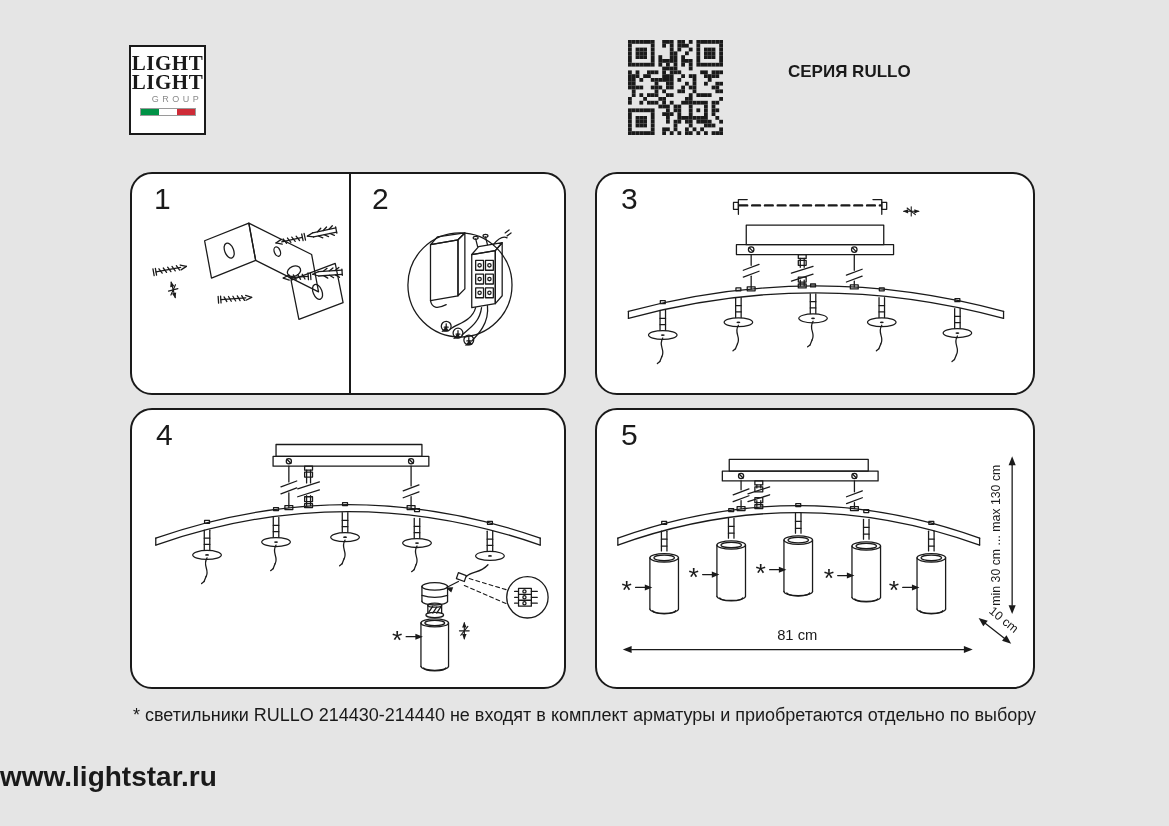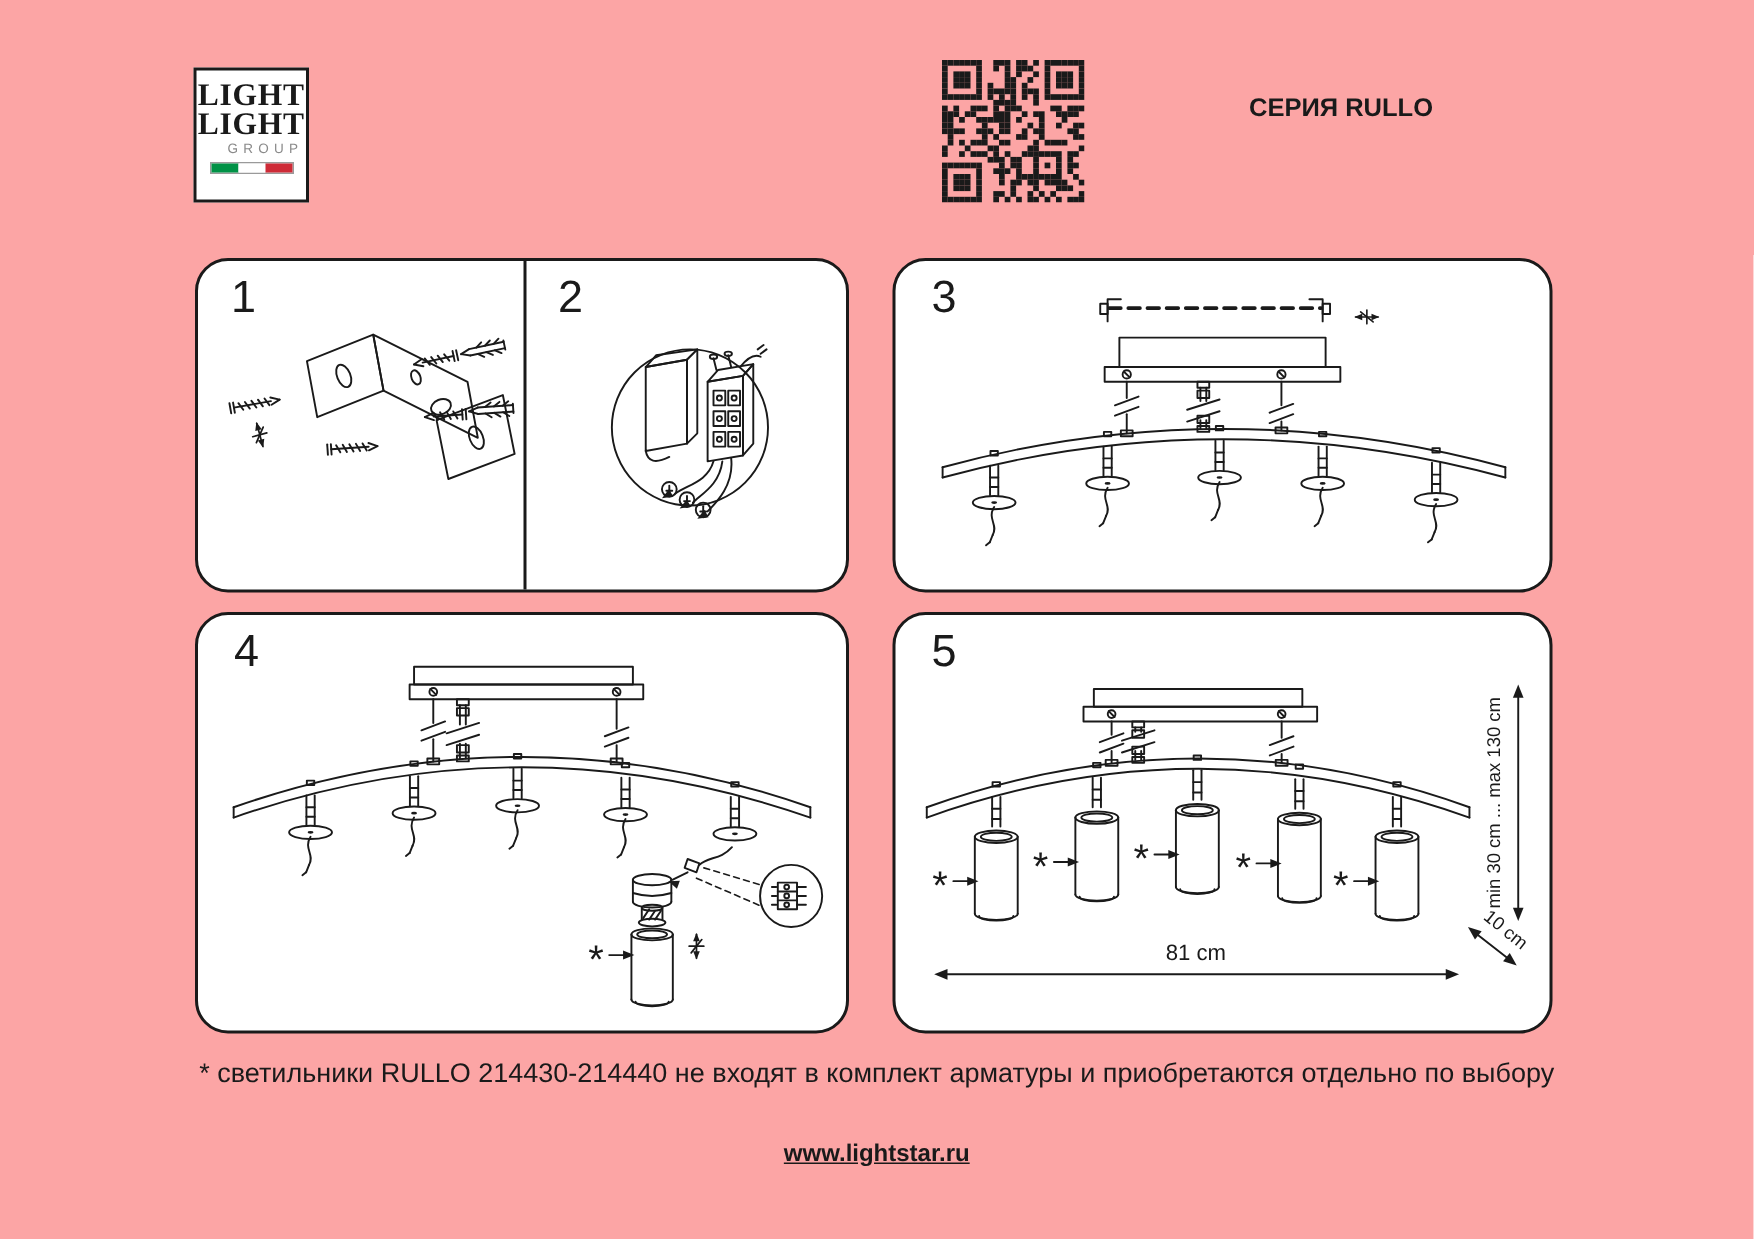--- a/index.html
+++ b/index.html
@@ -1,45 +1,45 @@
 <!DOCTYPE html>
 <html><head>
 <meta charset="utf-8">
 <style>
   html,body{margin:0;padding:0;background:#fff;}
-  .page{position:relative;width:1169px;height:826px;background:#fca5a5;
+  .page{position:relative;width:1169px;height:826px;background:#e5e5e5;
         font-family:"Liberation Sans",sans-serif;color:#1a1a1a;overflow:hidden;}
 
   
   .logo{position:absolute;left:129px;top:45px;width:77px;height:90px;border:2px solid #1a1a1a;
         box-sizing:border-box;text-align:center;padding-top:7px;background:#fff;}
   .logo-word{font-family:"Liberation Serif",serif;font-weight:700;font-size:21px;line-height:19px;letter-spacing:.5px;}
   .logo-group{font-size:9px;letter-spacing:3.5px;color:#8a8a8a;margin-top:2px;padding-left:3px;margin-left:16px;}
   .flag{width:54px;height:6px;margin:4px auto 0;display:flex;border:1px solid #9a9a9a;box-sizing:content-box;}
   .flag>div{flex:1;}
   .title{position:absolute;left:237px;top:55px;font-size:23.5px;font-weight:700;line-height:29px;}
   .qr{position:absolute;left:628px;top:40px;width:95px;height:95px;}
-  .artblock{position:absolute;left:788px;top:62px;width:212px;text-align:center;}
+  .artblock{position:absolute;left:788px;top:62px;width:212px;}
   .series{font-size:17px;font-weight:700;}
   .article{font-size:21.5px;font-weight:700;margin-top:11px;}
 
   
   .panel{position:absolute;border:2px solid #1a1a1a;border-radius:22px;box-sizing:border-box;background:#fff;}
   #panelA{left:130px;top:172px;width:436px;height:223px;}
   #panelB{left:595px;top:172px;width:440px;height:223px;}
   #panelC{left:130px;top:408px;width:436px;height:281px;}
   #panelD{left:595px;top:408px;width:440px;height:281px;}
   .panel svg{position:absolute;left:0;top:0;width:100%;height:100%;overflow:visible;}
   .divider{position:absolute;left:217px;top:0;bottom:0;width:1.5px;background:#1a1a1a;}
   .num{position:absolute;top:8px;font-size:30px;font-weight:400;color:#1a1a1a;}
   .num.a{left:22px;}.num.b{left:240px;}.num.c{left:24px;}
 
   
   .footnote{position:absolute;left:0;top:705px;width:100%;text-align:center;font-size:18px;}
-  .website{position:absolute;left:0;top:761px;width:100%;text-align:center;font-size:16px;font-weight:700;text-decoration:underline;}
+  .website{position:absolute;left:0;top:761px;width:100%;font-size:28px;font-weight:700;}
 
   
   .s{fill:none;stroke:#1a1a1a;stroke-width:1.3;stroke-linecap:round;stroke-linejoin:round;}
   .f{fill:#1a1a1a;stroke:none;}
   .dsh{stroke-dasharray:8 5;stroke-width:2.4;}
   .dsh2{stroke-dasharray:4 3;stroke-width:1.1;}
   svg text{font-family:"Liberation Sans",sans-serif;fill:#1a1a1a;}
 </style>
 </head>
 <body>

